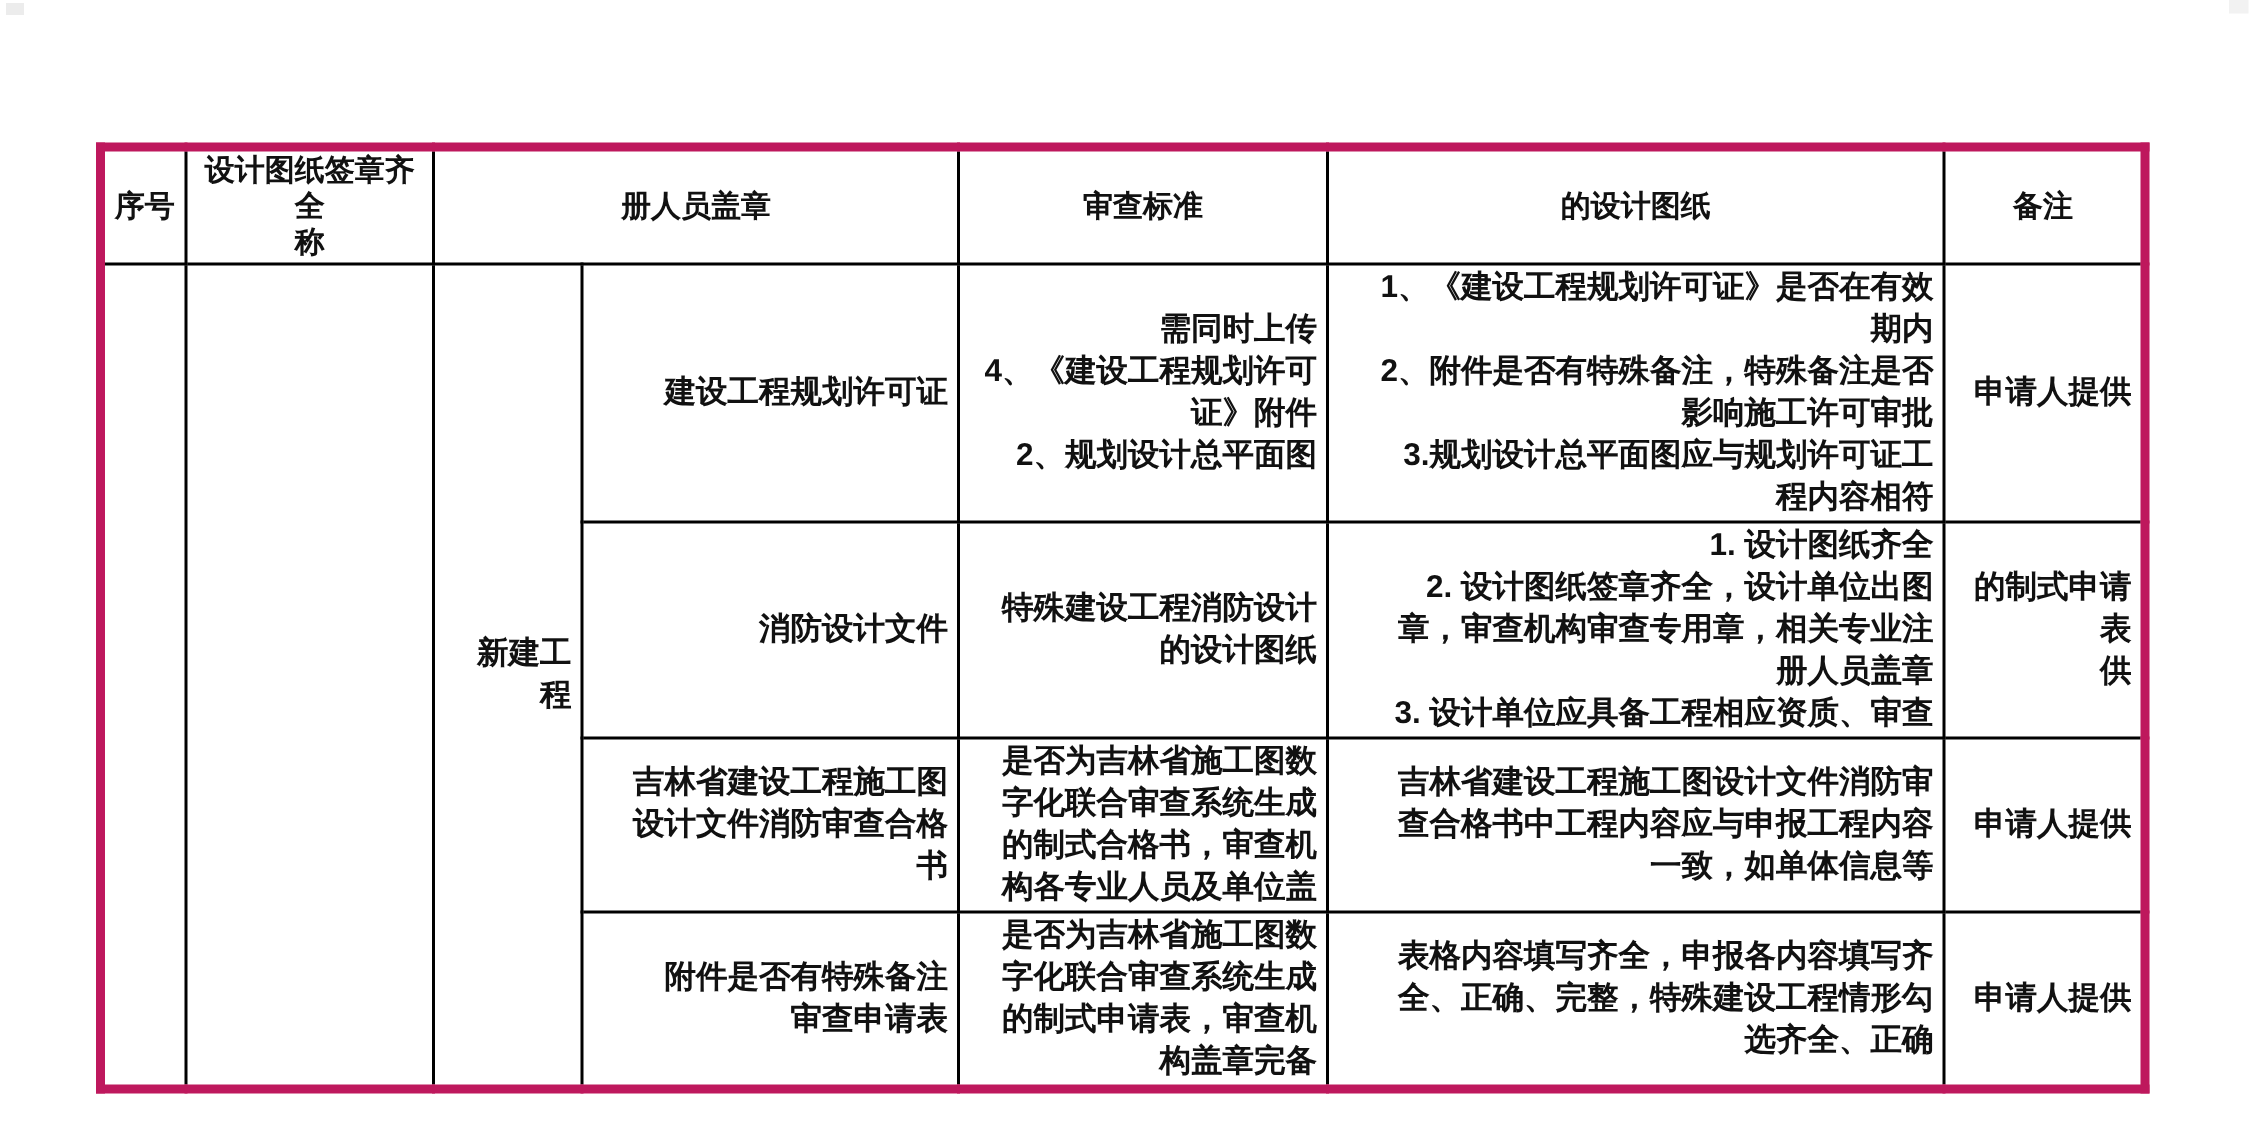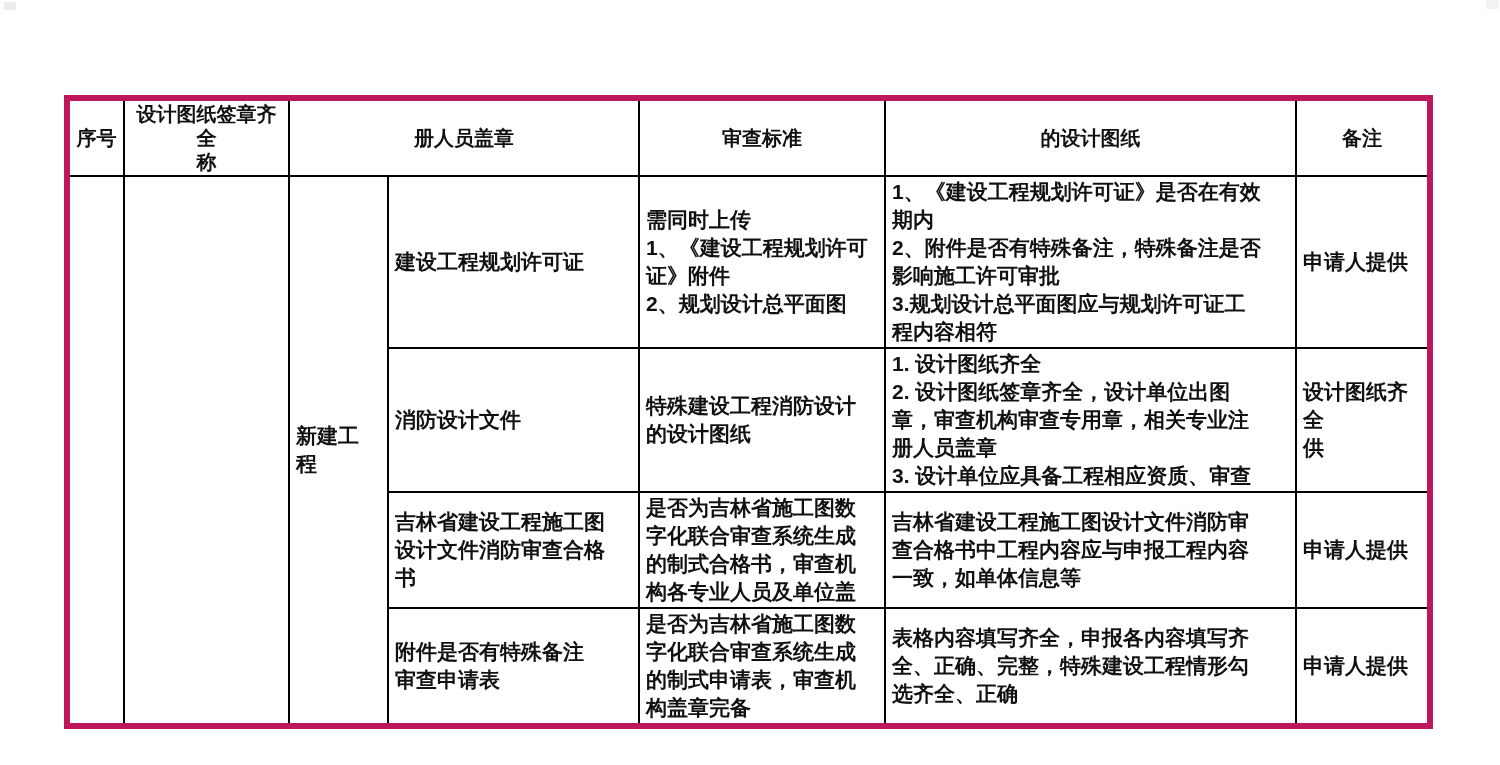--- a/index.html
+++ b/index.html
@@ -39,22 +39,22 @@
   }
   table.service-table th {
     font-size: 20px;
     line-height: 24px;
     text-align: center;
   }
   table.service-table td {
     font-size: 21px;
     line-height: 28px;
   }
-  .c-center { text-align: left; }
-  .c-left   { text-align: left; }
+  .c-center { text-align: right; }
+  .c-left   { text-align: right; }
   tr.hdr  { height: 52px; }
   tr.r1   { height: 172px; }
   tr.r2   { height: 144px; }
   tr.r3   { height: 114px; margin-top: 35px; }
   tr.r4   { height: 109px; }
   .scan-mark {
     position: absolute;
     pointer-events: none;
   }
   .scan-mark.tl { left: 4px;    top: 2px; width: 12px; height: 8px; background: #ececec; }
@@ -90,41 +90,41 @@
       </tr>
     </thead>
     <tbody>
       <tr class="r1">
         <td rowspan="4" class="c-center"></td>
         <td rowspan="4" class="c-center"></td>
         <td rowspan="4" class="c-center">新建工
 程</td>
         <td class="c-center">建设工程规划许可证</td>
         <td class="c-left">需同时上传
-1、《建设工程规划许可
+4、《建设工程规划许可
 证》附件
 2、规划设计总平面图</td>
         <td class="c-left">1、《建设工程规划许可证》是否在有效
 期内
 2、附件是否有特殊备注，特殊备注是否
 影响施工许可审批
 3.规划设计总平面图应与规划许可证工
 程内容相符</td>
         <td class="c-center">申请人提供</td>
       </tr>
       <tr class="r2">
         <td class="c-center">消防设计文件</td>
         <td class="c-left">特殊建设工程消防设计
 的设计图纸</td>
         <td class="c-left">1. 设计图纸齐全
 2. 设计图纸签章齐全，设计单位出图
 章，审查机构审查专用章，相关专业注
 册人员盖章
 3. 设计单位应具备工程相应资质、审查</td>
-        <td class="c-center">设计图纸齐全
+        <td class="c-center">的制式申请表
 供</td>
       </tr>
       <tr class="r3">
         <td class="c-center">吉林省建设工程施工图
 设计文件消防审查合格
 书</td>
         <td class="c-left">是否为吉林省施工图数
 字化联合审查系统生成
 的制式合格书，审查机
 构各专业人员及单位盖</td>

